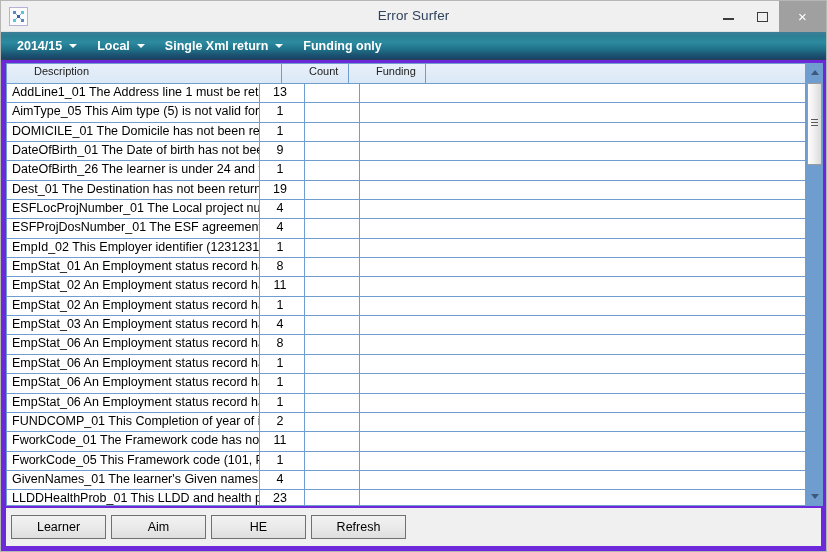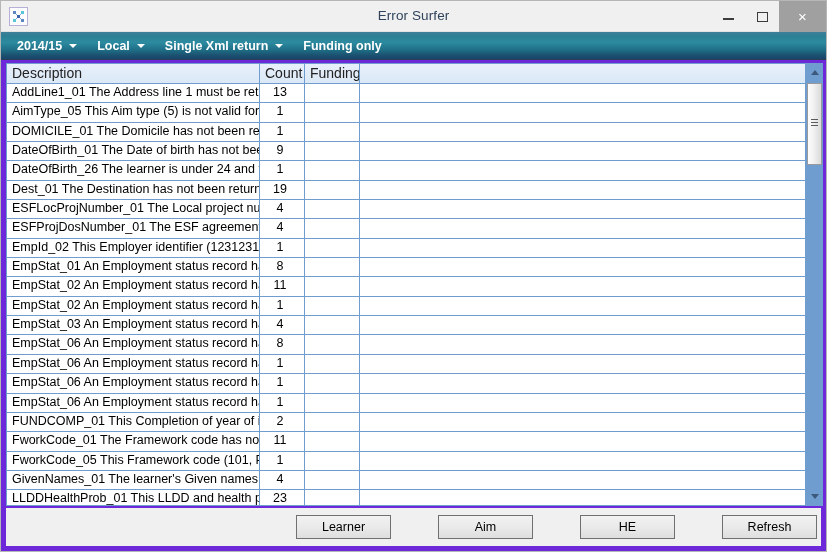--- a/index.html
+++ b/index.html
@@ -148,25 +148,26 @@
     height: 20px;
     background: #dce9f7;
     background: linear-gradient(to bottom, #e8f0fb 0%, #dbe8f6 100%);
     border-bottom: 1px solid #6f9dd0;
     box-sizing: border-box;
   }
   .hdr-cell {
     box-sizing: border-box;
     border-right: 1px solid #6f9dd0;
     padding: 1px 0 0 5px;
-    font-size: 14px;
+    font-size: 11px;
     color: #222222;
     white-space: nowrap;
     overflow: hidden;
     cursor: default;
+    margin-left: 22px;
   }
   .hdr-cell.c-desc  { width: 253px; }
   .hdr-cell.c-count { width: 45px; }
   .hdr-cell.c-fund  { width: 55px; }
   .hdr-cell.c-fill  { flex: 1; border-right: none; }
 
   .body-rows { position: relative; }
 
   .row {
     display: flex;
@@ -254,24 +255,23 @@
   
   .footer {
     position: absolute;
     left: 5px;
     right: 5px;
     top: 507px;
     height: 38px;
     background: #f0f0f0;
     display: flex;
     align-items: center;
-    justify-content: flex-end;
+    justify-content: flex-start;
     padding-right: 4px;
     box-sizing: border-box;
-    gap: 42px;
   }
   .btn {
     width: 95px;
     height: 24px;
     margin-left: 5px;
     background: linear-gradient(to bottom, #f2f2f2 0%, #eaeaea 50%, #dedede 100%);
     border: 1px solid #707070;
     box-sizing: border-box;
     font-family: "Liberation Sans", sans-serif;
     font-size: 12.5px;

